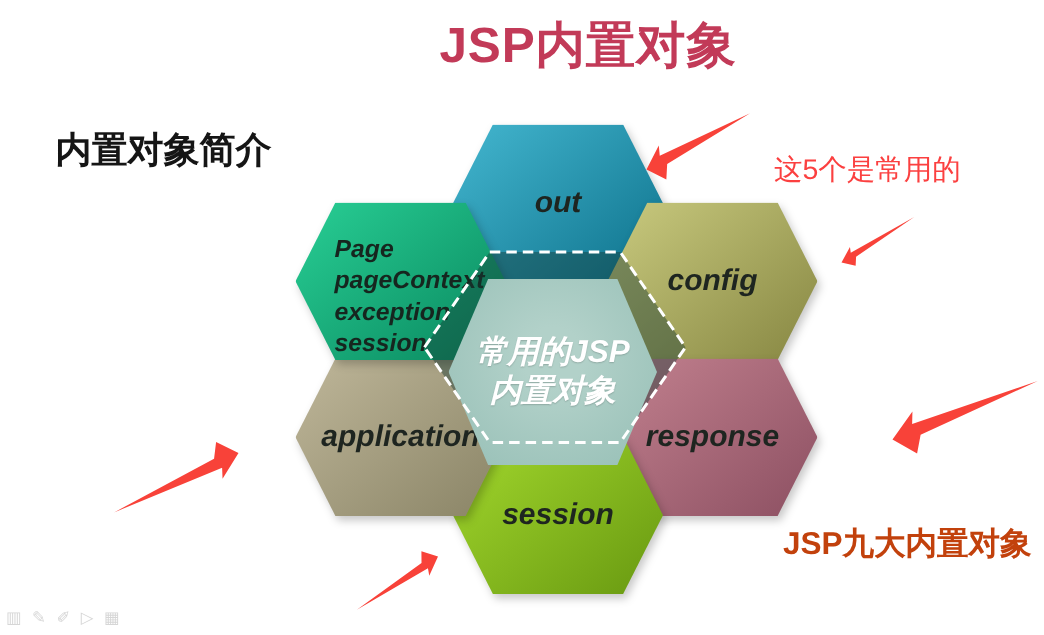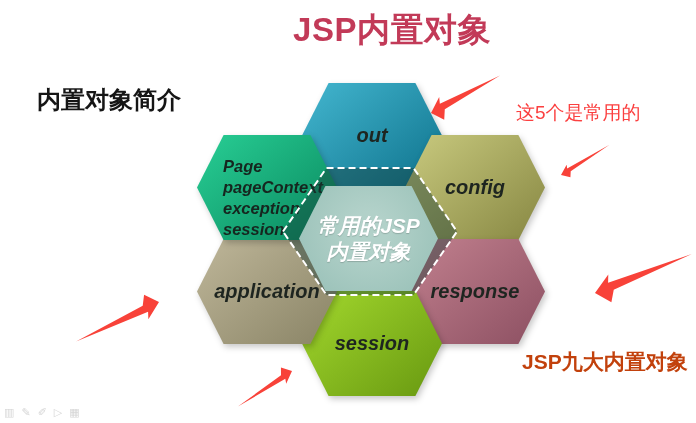--- a/index.html
+++ b/index.html
@@ -28,21 +28,21 @@
   .hexw-session{left:302px;top:291px;}
   .hex-session{background:linear-gradient(140deg,#a0d52c 5%,#6b9c12 95%);}
   .hexw-application{left:197px;top:239px;}
   .hex-application{background:linear-gradient(140deg,#bcb497 5%,#8c8668 95%);}
   .hexw-page{left:197px;top:135px;}
   .hex-page{background:linear-gradient(140deg,#27cb92 5%,#0a8a60 95%);justify-content:flex-start;align-items:flex-end;}
   .page-lines{margin:11px 0 0 26px;display:flex;flex-direction:column;}
   .page-lines span{font-size:16.5px;font-weight:bold;color:#16261f;line-height:21px;}
 
   .hexw-center{left:299px;top:186px;z-index:3;filter:none;}
-  .hex-center{width:139px;height:105px;
+  .hex-center{width:139px;height:124px;
        background:radial-gradient(circle at 50% 42%,#b2d1c9 20%,#98c0b7 95%);
        flex-direction:column;}
   .hex-center span{font-size:21px;font-weight:bold;color:#ffffff;line-height:26px;
        text-shadow:0 1px 1px rgba(0,0,0,0.18);}
 
   svg.overlay{position:absolute;left:0;top:0;width:696px;height:423px;pointer-events:none;}
   .ring-svg{z-index:2;}
   .dash-svg{z-index:4;}
   .arrow-svg{z-index:5;}
 

